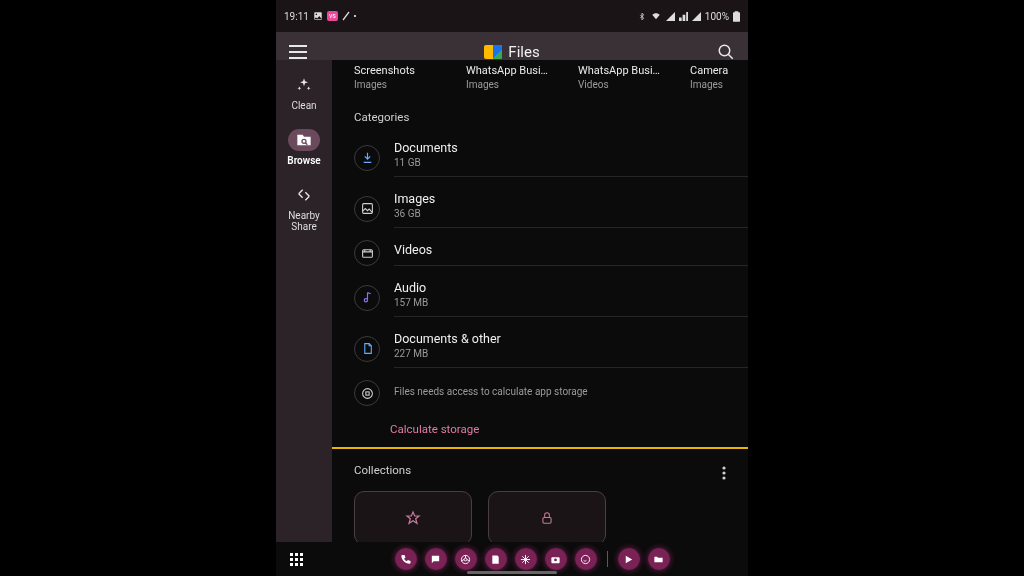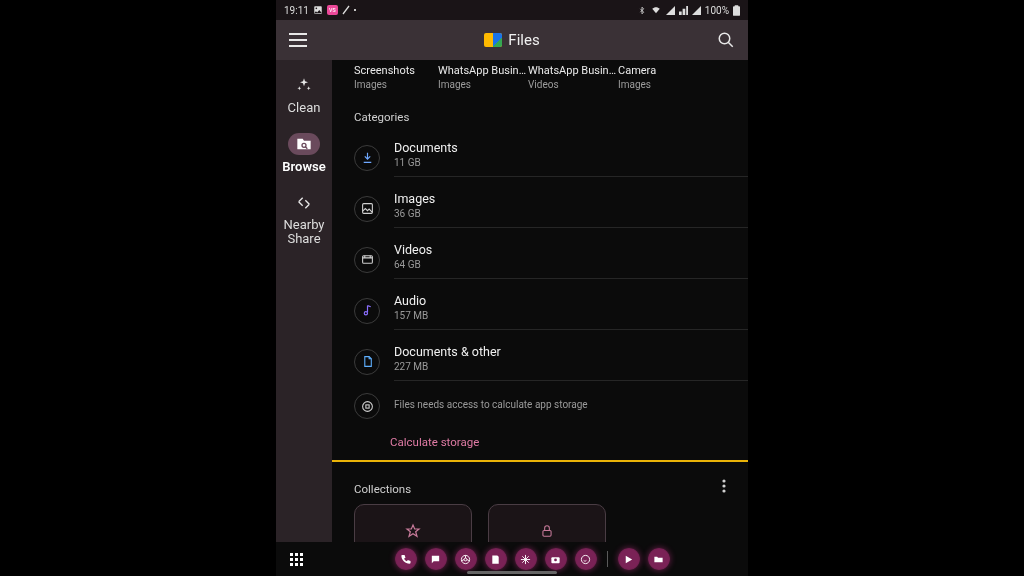--- a/index.html
+++ b/index.html
@@ -2,63 +2,63 @@
 <html><head>
 <meta charset="utf-8">
 <style>
   * { margin: 0; padding: 0; box-sizing: border-box; font-family: Roboto, Arial, sans-serif; }
   html, body { width: 1024px; height: 576px; background: #000; overflow: hidden; }
   .device {
     position: absolute; left: 276px; top: 0; width: 472px; height: 576px;
     background: #0b0b0b; color: #e8e8e8;
   }
   
-  .status { height: 20px; display: flex; align-items: center; justify-content: space-between;
+  .status { height: 32px; display: flex; align-items: center; justify-content: space-between;
             font-size: 10px; padding: 0 8px; color: #ddd; background: #1a1417; }
   .status .left, .status .right { display: flex; align-items: center; gap: 4px; }
   .status .right svg, .status .left svg { display: block; }
   .badge-vs { background: #ec4899; color:#fff; font-size:7px; padding:1px 2px; border-radius:2px;}
   
   .appbar { height: 40px; background: #3a3136; display:flex; align-items:center; padding:0 10px; }
   .appbar .menu-btn { width:24px; height:24px; display:flex; align-items:center; justify-content:center; cursor:pointer;}
   .appbar .center { flex:1; display:flex; align-items:center; justify-content:center; gap:6px; }
   .appbar .title { font-size:15px; color:#f0f0f0; }
   .files-logo { width:18px; height:14px; position:relative; }
   .files-logo .base  { position:absolute; inset:0; background:#ffba00; border-radius:2px; }
   .files-logo .fold  { position:absolute; right:0; top:0; width:50%; height:100%;
                        background: linear-gradient(135deg,#1a73e8 0 60%, #34a853 60% 100%);
                        border-radius:0 2px 2px 0;}
   .search-btn { width:24px; height:24px; display:flex; align-items:center; justify-content:center; cursor:pointer;}
   
   .body { position:absolute; top:60px; bottom:34px; left:0; right:0; display:flex; }
   .rail { width:56px; background:#2b2327; display:flex; flex-direction:column; align-items:center;
           padding-top:14px; gap:18px; }
   .rail-item { display:flex; flex-direction:column; align-items:center; gap:4px; cursor:pointer; }
-  .rail-item .lbl { font-size:13px; color:#ddd; }
+  .rail-item .lbl { font-size:10px; color:#ddd; }
   .rail-item .chip { width:32px; height:22px; border-radius:11px; display:flex;
                      align-items:center; justify-content:center; }
   .rail-item.active .chip { background:#6a4a5c; }
   .rail-item.active .lbl { font-weight:600; color:#fff; }
   
   .main { flex:1; background:#0b0b0b; overflow:hidden; position:relative; padding-bottom:4px;}
-  .recent-row { display:flex; padding: 4px 4px 10px 22px; white-space:nowrap; }
+  .recent-row { display:flex; gap:28px; padding: 4px 4px 10px 22px; white-space:nowrap; }
   .recent { min-width:84px; }
   .recent .name { font-size:11px; color:#eaeaea; white-space:nowrap; overflow:hidden; text-overflow:ellipsis; max-width:90px;}
   .recent .type { font-size:10px; color:#9c9c9c; margin-top:2px;}
   .section-title { font-size:11.5px; color:#cfcfcf; padding: 10px 0 8px 22px; }
   .cat { display:flex; align-items:center; gap:14px; padding:6px 0 6px 22px; cursor:pointer; }
   .cat .icn { width:26px; height:26px; border-radius:50%; border:1px solid #3b3b3b;
               display:flex; align-items:center; justify-content:center; flex:0 0 26px;}
   .cat .txts { flex:1; border-bottom:1px solid #262626; padding-bottom:8px; padding-top:2px;}
   .cat:last-of-type .txts { border-bottom:none;}
   .cat .name { font-size:12.5px; color:#f0f0f0; }
   .cat .sub  { font-size:10px; color:#9a9a9a; margin-top:2px;}
   .calc-row { padding:6px 0 10px 58px; border-bottom:2px solid #eab308;}
   .calc-link { font-size:11.5px; color:#e07ba5; cursor:pointer;}
-  .collections-head { display:flex; align-items:flex-end; justify-content:space-between;
+  .collections-head { display:flex; align-items:flex-start; justify-content:space-between;
                       padding: 14px 14px 8px 22px;}
   .collections-head .t { font-size:11.5px; color:#cfcfcf;}
   .more-btn { width:20px; height:20px; display:flex; align-items:center; justify-content:center; cursor:pointer;}
   .coll-row { display:flex; gap:16px; padding: 0 0 0 22px; }
   .coll-card { width:118px; height:54px; border:1px solid #4a3d44; border-radius:10px;
                display:flex; align-items:center; justify-content:center; cursor:pointer;
                background:#1b1417;}
   
   .dock { position:absolute; left:0; right:0; bottom:0; height:34px; background:#0b0b0b;
           display:flex; align-items:center; }
@@ -222,21 +222,20 @@
       </div>
       <div class="cat">
         <div class="icn">
             <svg width="13" height="13" viewBox="0 0 24 24" fill="none" stroke="#d0d0d0" stroke-width="2">
               <rect x="3" y="5" width="18" height="14" rx="2"></rect>
               <path d="M3 9h18M7 5v4M17 5v4"></path>
             </svg>
           </div>
         <div class="txts">
             <div class="name">Videos</div>
-            <div class="sub">64 GB</div>
           </div>
       </div>
       <div class="cat">
         <div class="icn">
             <svg width="13" height="13" viewBox="0 0 24 24" fill="none" stroke="#8b6fff" stroke-width="2.2">
               <path d="M12 3v12"></path>
               <circle cx="9" cy="17" r="3"></circle>
               <path d="M12 3l6 2"></path>
             </svg>
           </div>

